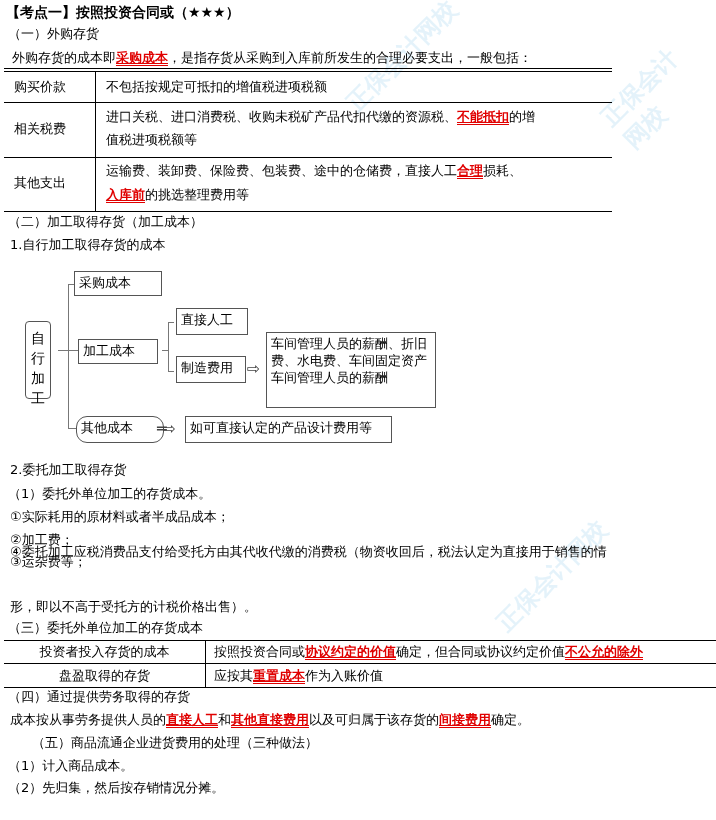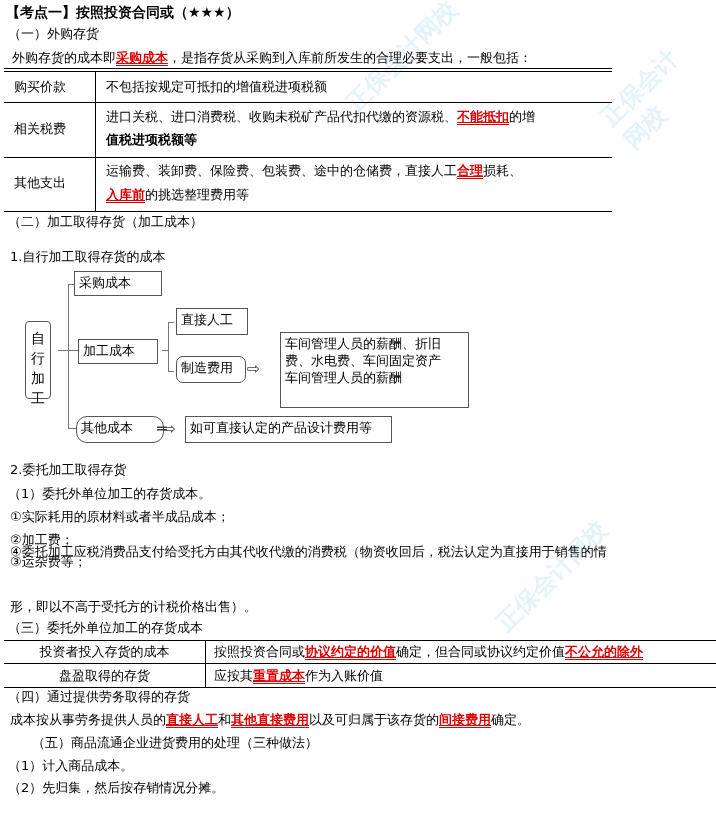--- a/index.html
+++ b/index.html
@@ -43,33 +43,33 @@
   <div class="rule" style="left:4px;top:211px;width:608px;"></div>
   <div class="vrule" style="left:95px;top:71px;height:141px;"></div>
 
   <div class="cell" style="left:14px;top:75px;">购买价款</div>
   <div class="cell" style="left:106px;top:75px;">不包括按规定可抵扣的增值税进项税额</div>
 
   <div class="cell" style="left:14px;top:117px;">相关税费</div>
   <div class="cell" style="left:106px;top:105px;">
     <span>进口关税、进口消费税、收购未税矿产品代扣代缴的资源税、</span><span class="hl">不能抵扣</span><span>的增</span>
   </div>
-  <div class="cell" style="left:106px;top:128px;font-weight:bold;">值税进项税额等</div>
+  <div class="cell" style="left:106px;top:128px;">值税进项税额等</div>
 
   <div class="cell" style="left:14px;top:171px;">其他支出</div>
   <div class="cell" style="left:106px;top:159px;">
     <span>运输费、装卸费、保险费、包装费、途中的仓储费，直接人工</span><span class="hl">合理</span><span>损耗、</span>
   </div>
   <div class="cell" style="left:106px;top:183px;">
     <span class="hl">入库前</span><span>的挑选整理费用等</span>
   </div>
 </div>
 
 <div class="abs" style="left:8px;top:214px;">（二）加工取得存货（加工成本）</div>
-<div class="abs" style="left:10px;top:237px;margin-top:12px;">1.自行加工取得存货的成本</div>
+<div class="abs" style="left:10px;top:237px;">1.自行加工取得存货的成本</div>
 
 <div>
   <div class="vbox" style="left:25px;top:321px;width:26px;height:78px;">
     <div>自</div>
     <div>行</div>
     <div>加</div>
     <div>工</div>
   </div>
 
   <div class="line" style="left:68px;top:284px;width:1px;height:144px;"></div>
@@ -80,24 +80,24 @@
   <div class="box" style="left:74px;top:271px;width:88px;height:25px;">采购成本</div>
   <div class="box" style="left:78px;top:339px;width:80px;height:25px;">加工成本</div>
   <div class="box" style="left:76px;top:416px;width:88px;height:27px;border-radius:11px;">其他成本</div>
 
   <div class="line" style="left:168px;top:322px;width:1px;height:50px;"></div>
   <div class="line" style="left:168px;top:322px;width:6px;height:1px;"></div>
   <div class="line" style="left:162px;top:350px;width:6px;height:1px;"></div>
   <div class="line" style="left:168px;top:371px;width:6px;height:1px;"></div>
 
   <div class="box" style="left:176px;top:308px;width:72px;height:27px;">直接人工</div>
-  <div class="box" style="left:176px;top:356px;width:70px;height:27px;border-radius:7px;">制造费用</div>
+  <div class="box" style="left:176px;top:356px;width:70px;height:27px;">制造费用</div>
 
   <div class="arrow" style="left:247px;top:361px;">⇨</div>
-  <div class="box" style="left:280px;top:332px;width:189px;height:76px;line-height:17px;">
+  <div class="box" style="left:266px;top:332px;width:170px;height:76px;line-height:17px;">
     <div>车间管理人员的薪酬、折旧</div>
     <div>费、水电费、车间固定资产</div>
     <div>车间管理人员的薪酬</div>
   </div>
 
   <div class="arrow" style="left:157px;top:421px;letter-spacing:-4px;">═⇨</div>
   <div class="box" style="left:185px;top:416px;width:207px;height:27px;">如可直接认定的产品设计费用等</div>
 </div>
 
 <div class="abs" style="left:10px;top:462px;">2.委托加工取得存货</div>

